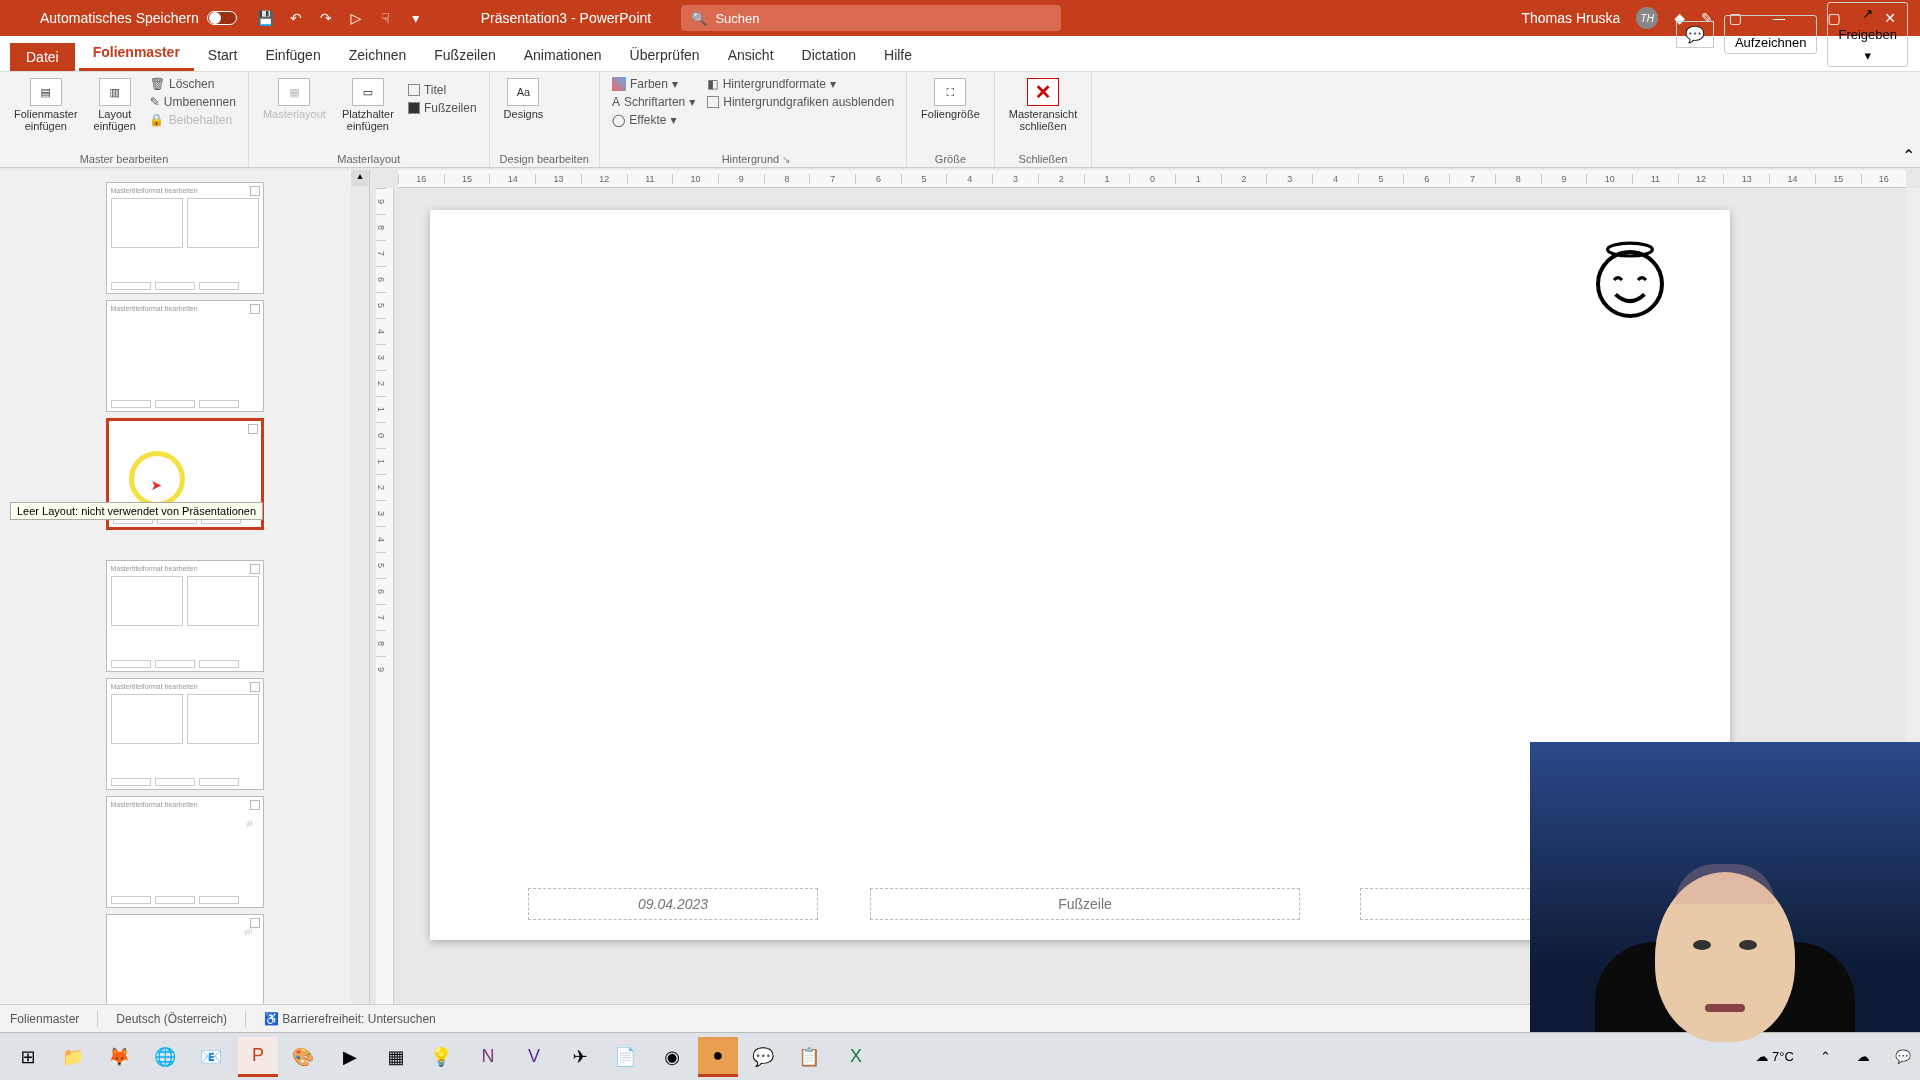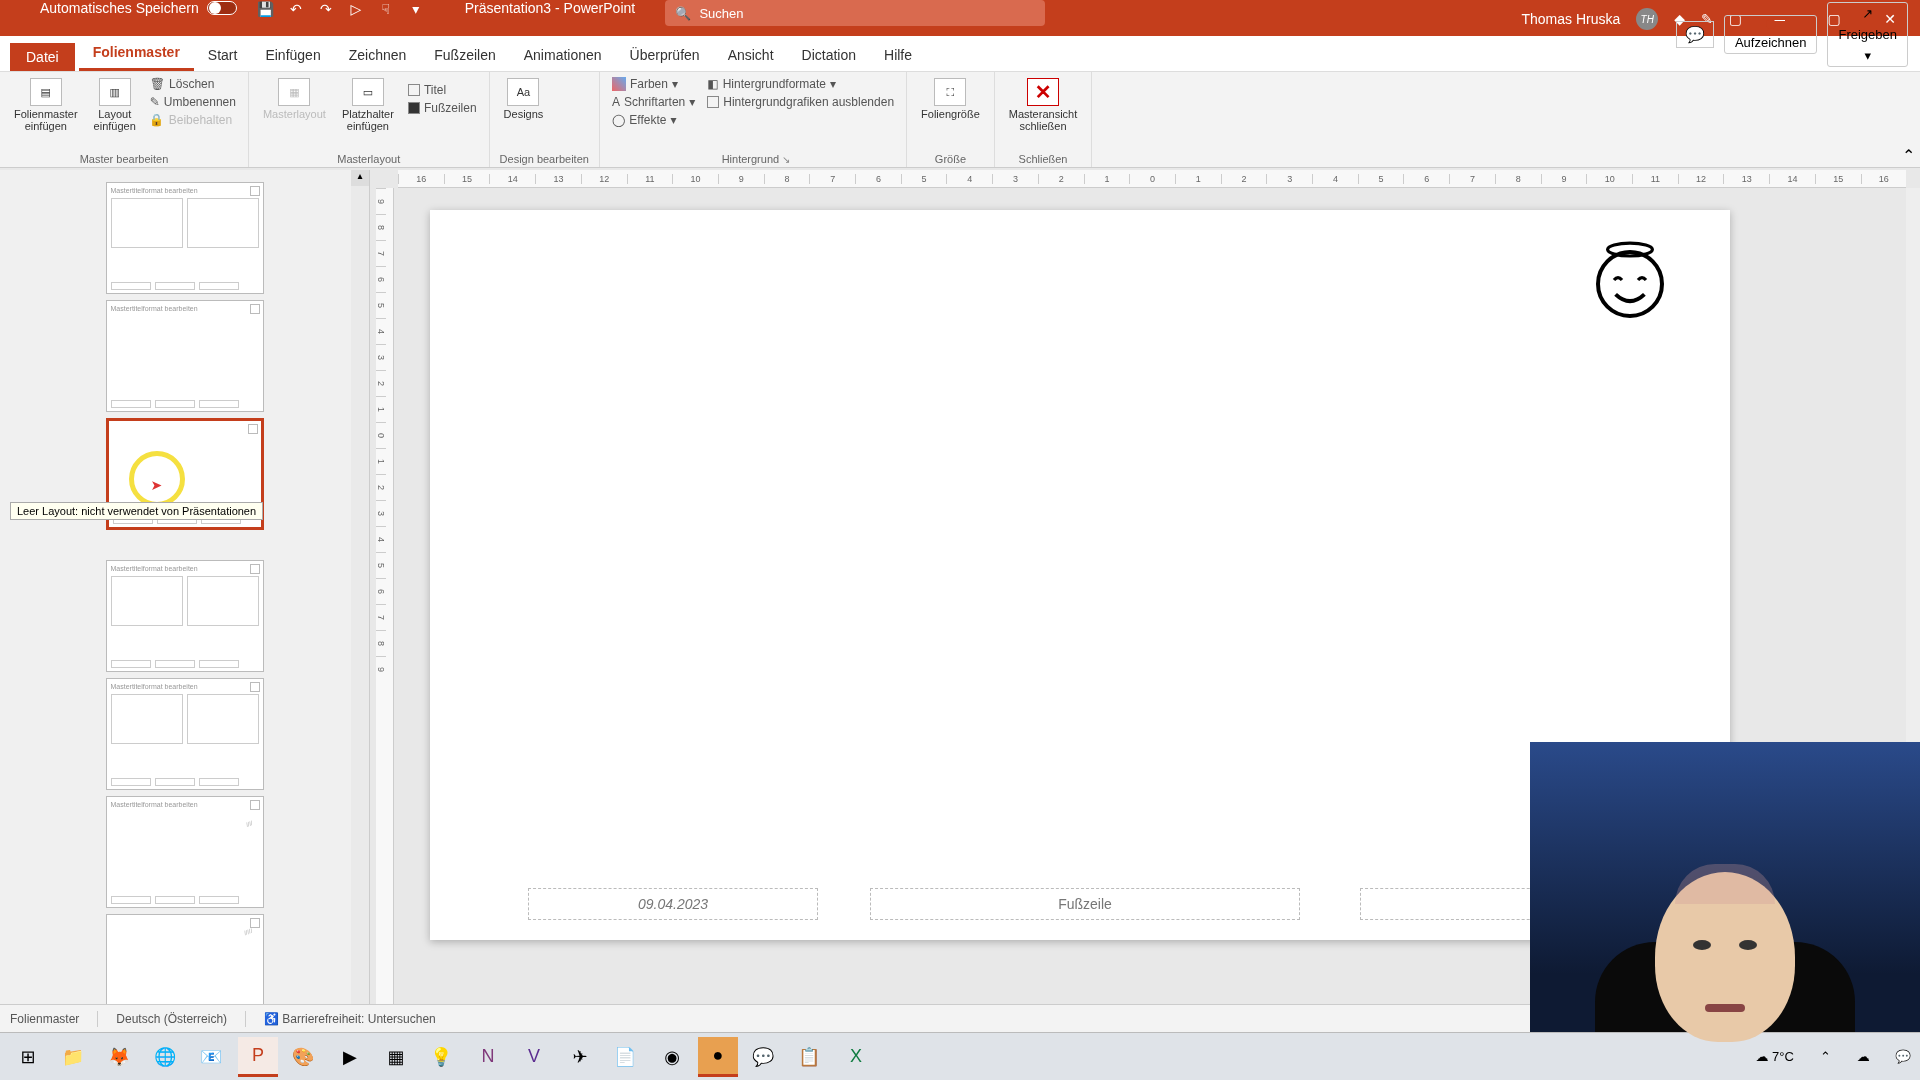--- a/index.html
+++ b/index.html
@@ -1,25 +1,25 @@
 <!DOCTYPE html>
 <html><head>
 <meta charset="utf-8">
 <style>
   * { margin: 0; padding: 0; box-sizing: border-box; font-family: "Segoe UI", Arial, sans-serif; }
   body { background: #e8e8e8; width: 1920px; height: 1080px; overflow: hidden; position: relative; }
 
   
-  .titlebar { height: 36px; background: #c43e1c; display: flex; align-items: flex-start; color: #fff; font-size: 14px; }
+  .titlebar { height: 36px; background: #c43e1c; display: flex; align-items: center; color: #fff; font-size: 14px; }
   .autosave { display: flex; align-items: center; gap: 8px; margin-left: 40px; }
   .toggle { width: 30px; height: 14px; border-radius: 8px; background: #9e2e12; border:1px solid #fff; position: relative; }
   .toggle::after { content:""; width:12px; height:12px; background:#fff; border-radius:50%; position:absolute; left:1px; top:0px;}
   .qat { display:flex; gap:12px; margin-left:20px; align-items:center; }
   .qat-icon { width:18px; height:18px; display:flex; align-items:center; justify-content:center; font-size:14px;}
-  .doc-title { margin-left: 40px; font-size:14px;}
+  .doc-title { margin-left: 56px; font-size:14px;}
   .searchbox { margin-left: 30px; width: 380px; height: 26px; background: #d96a4f; border-radius:4px; display:flex; align-items:center; padding:0 10px; gap:8px; font-size:13px; color:#fff;}
   .title-right { margin-left:auto; display:flex; align-items:center; gap:16px; margin-right:10px;}
   .avatar { width:22px; height:22px; border-radius:50%; background:#888; color:#fff; font-size:10px; display:flex; align-items:center; justify-content:center;font-style:italic;}
   .win-btn { width:40px; height:38px; display:flex; align-items:center; justify-content:center; font-size:14px;}
 
   
   .tabsrow { height: 36px; background:#fff; display:flex; align-items:flex-end; border-bottom:1px solid #ddd; padding-left:10px;}
   .tab { padding:8px 14px; font-size:14px; color:#333; cursor:pointer;}
   .tab.active { border-bottom:3px solid #c43e1c; color:#c43e1c; font-weight:600;}
   .tab.datei { background:#c43e1c; color:#fff; padding:6px 16px; margin-right:4px;}

